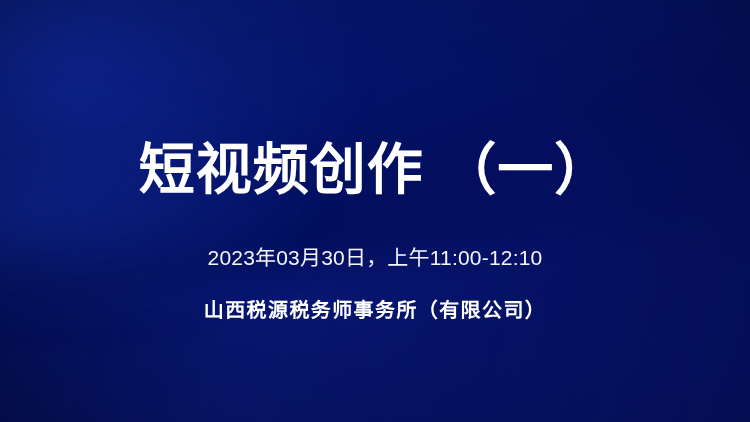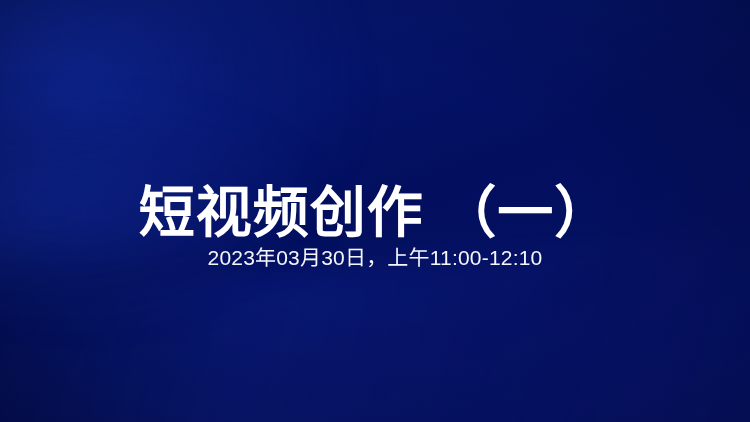--- a/index.html
+++ b/index.html
@@ -92,21 +92,20 @@
     top: 139px;
     left: 0;
     right: 0;
     text-align: center;
     color: #ffffff;
     font-size: 56px;
     line-height: 62px;
     font-weight: 700;
     letter-spacing: 1px;
     white-space: pre;
-    margin-top: 43px;
   }
 
   .subtitle-date {
     position: absolute;
     top: 244px;
     left: 0;
     right: 0;
     text-align: center;
     color: #f4f6fb;
     font-size: 21px;
@@ -138,15 +137,16 @@
   <div class="bg-glow-ml"></div>
   <div class="bg-streak"></div>
   <div class="bg-vignette"></div>
 
   <div class="content">
 
     <div class="title">短视频创作 （一）</div>
 
     <div class="subtitle-date">2023年03月30日，上午11:00-12:10</div>
 
+    <div class="subtitle-org">山西税源税务师事务所（有限公司）</div>
 
   </div>
 </div>
 
 </body></html>

